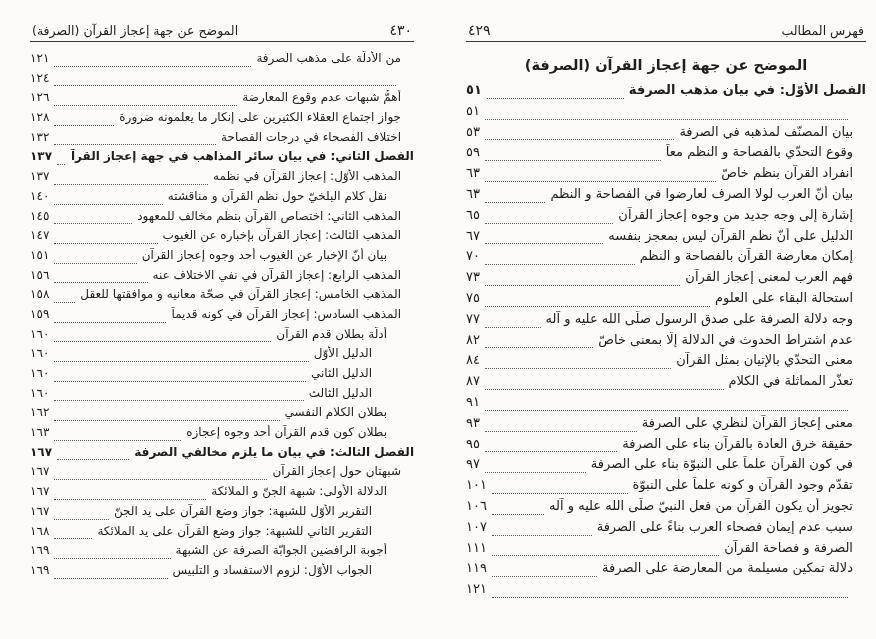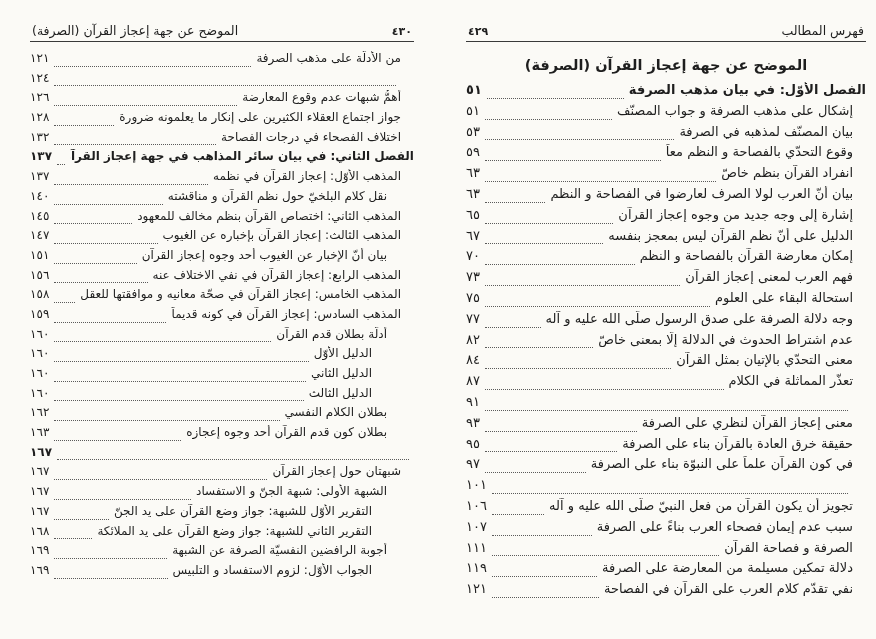--- a/index.html
+++ b/index.html
@@ -7,21 +7,21 @@
     width:876px;height:639px;position:relative;overflow:hidden;
     background:#fbfaf6;color:#1e1e1e;
     font-family:"DejaVu Sans",sans-serif;
   }
   .page{position:absolute;top:14px;direction:rtl}
   #left-page{left:30px;width:384px}
   #right-page{left:466px;width:400px}
 
   .hdr{display:flex;justify-content:space-between;align-items:flex-end;
        height:24px;font-size:12.5px;padding:0 2px}
-  .hdr .pnum{font-weight:bold;font-size:11px;letter-spacing:1px}
+  .hdr .pnum{font-weight:normal;font-size:14px;letter-spacing:1px}
   .rule{border-top:1.6px solid #3a3a3a;margin-top:3px}
 
   .sec-title{text-align:center;font-weight:bold;font-size:14.5px;
              margin:15px 0 9px 0}
 
   .entries{margin-top:9px}
   #right-page .entries{margin-top:0}
 
   .row{display:flex;align-items:baseline;white-space:nowrap}
   #left-page  .row{height:19.7px;font-size:12px}
@@ -140,45 +140,46 @@
         <span class="t">بطلان الكلام النفسي</span>
         <span class="lead"></span>
         <span class="n">١٦٢</span>
       </div>
       <div class="row lvl2">
         <span class="t">بطلان كون قدم القرآن أحد وجوه إعجازه</span>
         <span class="lead"></span>
         <span class="n">١٦٣</span>
       </div>
       <div class="row lvl0 bold">
+        <span class="t">الفصل الثالث: في بيان ما يلزم مخالفي الصرفة</span>
         <span class="lead"></span>
         <span class="n">١٦٧</span>
       </div>
       <div class="row lvl1">
         <span class="t">شبهتان حول إعجاز القرآن</span>
         <span class="lead"></span>
         <span class="n">١٦٧</span>
       </div>
       <div class="row lvl2">
-        <span class="t">الشبهة الأولى: شبهة الجنّ و الاستفساد</span>
+        <span class="t">الدلالة الأولى: شبهة الجنّ و الملائكة</span>
         <span class="lead"></span>
         <span class="n">١٦٧</span>
       </div>
       <div class="row lvl3">
         <span class="t">التقرير الأوّل للشبهة: جواز وضع القرآن على يد الجنّ</span>
         <span class="lead"></span>
         <span class="n">١٦٧</span>
       </div>
       <div class="row lvl3">
         <span class="t">التقرير الثاني للشبهة: جواز وضع القرآن على يد الملائكة</span>
         <span class="lead"></span>
         <span class="n">١٦٨</span>
       </div>
       <div class="row lvl2">
-        <span class="t">أجوبة الرافضين النفسيّة الصرفة عن الشبهة</span>
+        <span class="t">أجوبة الرافضين الجوابّة الصرفة عن الشبهة</span>
         <span class="lead"></span>
         <span class="n">١٦٩</span>
       </div>
       <div class="row lvl3">
         <span class="t">الجواب الأوّل: لزوم الاستفساد و التلبيس</span>
         <span class="lead"></span>
         <span class="n">١٦٩</span>
       </div>
     </div>
 </div>
@@ -190,21 +191,20 @@
   </div>
   <div class="rule"></div>
   <div class="sec-title">الموضح عن جهة إعجاز القرآن (الصرفة)</div>
   <div class="entries">
       <div class="row lvl0 bold">
         <span class="t">الفصل الأوّل: في بيان مذهب الصرفة</span>
         <span class="lead"></span>
         <span class="n">٥١</span>
       </div>
       <div class="row lvl1">
-        <span class="t">إشكال على مذهب الصرفة و جواب المصنّف</span>
         <span class="lead"></span>
         <span class="n">٥١</span>
       </div>
       <div class="row lvl1">
         <span class="t">بيان المصنّف لمذهبه في الصرفة</span>
         <span class="lead"></span>
         <span class="n">٥٣</span>
       </div>
       <div class="row lvl1">
         <span class="t">وقوع التحدّي بالفصاحة و النظم معاً</span>
@@ -279,20 +279,21 @@
         <span class="t">حقيقة خرق العادة بالقرآن بناء على الصرفة</span>
         <span class="lead"></span>
         <span class="n">٩٥</span>
       </div>
       <div class="row lvl1">
         <span class="t">في كون القرآن علماً على النبوّة بناء على الصرفة</span>
         <span class="lead"></span>
         <span class="n">٩٧</span>
       </div>
       <div class="row lvl1">
+        <span class="t">تقدّم وجود القرآن و كونه علماً على النبوّة</span>
         <span class="lead"></span>
         <span class="n">١٠١</span>
       </div>
       <div class="row lvl1">
         <span class="t">تجويز أن يكون القرآن من فعل النبيّ صلّى الله عليه و آله</span>
         <span class="lead"></span>
         <span class="n">١٠٦</span>
       </div>
       <div class="row lvl1">
         <span class="t">سبب عدم إيمان فصحاء العرب بناءً على الصرفة</span>
@@ -303,18 +304,17 @@
         <span class="t">الصرفة و فصاحة القرآن</span>
         <span class="lead"></span>
         <span class="n">١١١</span>
       </div>
       <div class="row lvl1">
         <span class="t">دلالة تمكين مسيلمة من المعارضة على الصرفة</span>
         <span class="lead"></span>
         <span class="n">١١٩</span>
       </div>
       <div class="row lvl1">
-        <span class="t">نفي تقدّم كلام العرب على القرآن في الفصاحة</span>
         <span class="lead"></span>
         <span class="n">١٢١</span>
       </div>
     </div>
 </div>
 
 </body></html>

